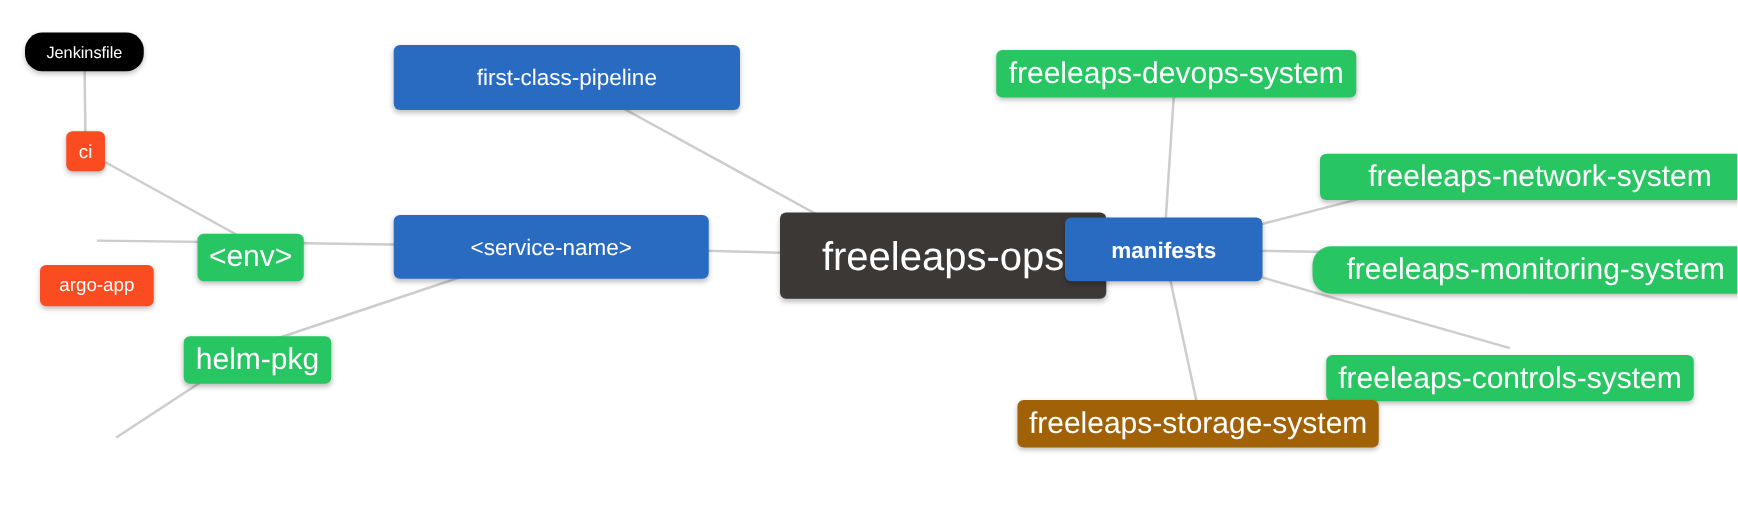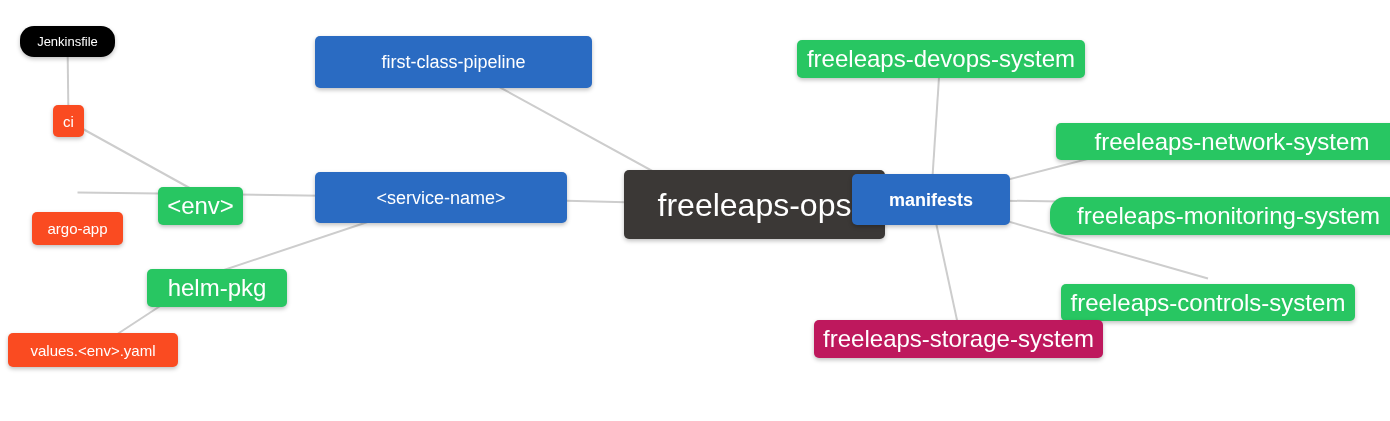--- a/index.html
+++ b/index.html
@@ -71,25 +71,24 @@
       <line x1="931" y1="199.5" x2="1202" y2="129.5" stroke="#cdcdcd"></line>
       <line x1="931" y1="199.5" x2="1211.5" y2="204" stroke="#cdcdcd"></line>
       <line x1="931" y1="199.5" x2="1208" y2="278.5" stroke="#cdcdcd"></line>
       <line x1="931" y1="199.5" x2="958.5" y2="327" stroke="#cdcdcd"></line>
     </svg>
   <div id="node-layer">
       <div class="node level4" style="left: 20px; top: 26px; width: 95px; height: 31px; background: #000000; border-radius: 14px;">Jenkinsfile</div>
       <div class="node level3" style="left: 53px; top: 105px; width: 31px; height: 32px; background: rgb(250, 75, 33);">ci</div>
       <div class="node level3" style="left: 32px; top: 176px; width: 91px; height: 33px; background: rgb(250, 75, 33); margin-top: 36px;">argo-app</div>
       <div class="node level2" style="left: 158px; top: 175px; width: 85px; height: 38px; background: rgb(40, 198, 98);">&lt;env&gt;</div>
-      <div class="node level2" style="left: 147px; top: 257px; width: 140px; height: 38px; background: rgb(40, 198, 98);">helm-pkg</div>
-      <div class="node level3" style="left: 8px; top: 333px; width: 170px; height: 34px; background: rgb(250, 75, 33);">values.&lt;env&gt;.yaml</div>
+      <div class="node level2" style="left: 147px; top: 257px; width: 118px; height: 38px; background: rgb(40, 198, 98);">helm-pkg</div>
       <div class="node level1" style="left: 315px; top: 36px; width: 277px; height: 52px; background: rgb(42, 107, 194);">first-class-pipeline</div>
       <div class="node level1" style="left: 315px; top: 172px; width: 252px; height: 51px; background: rgb(42, 107, 194);">&lt;service-name&gt;</div>
       <div class="node center" style="left: 583px; top: 170px; width: 261px; height: 69px; background: rgb(59, 56, 54); margin-left: 41px;">freeleaps-ops</div>
       <div class="node level1" style="left: 852px; top: 174px; width: 158px; height: 51px; background: rgb(42, 107, 194); font-weight: bold;">manifests</div>
       <div class="node level2" style="left: 797px; top: 28px; width: 288px; height: 38px; background: rgb(40, 198, 98);">freeleaps-devops-system</div>
       <div class="node level2" style="left: 1056px; top: 111px; width: 352px; height: 37px; background: rgb(40, 198, 98);">freeleaps-network-system</div>
       <div class="node level2" style="left: 1050px; top: 185px; width: 357px; height: 38px; background: rgb(40, 198, 98); border-radius: 15px;">freeleaps-monitoring-system</div>
       <div class="node level2" style="left: 1061px; top: 272px; width: 294px; height: 37px; background: rgb(40, 198, 98);">freeleaps-controls-system</div>
-      <div class="node level2" style="left: 814px; top: 308px; width: 289px; height: 38px; background: #be185d;">freeleaps-storage-system</div>
+      <div class="node level2" style="left: 814px; top: 308px; width: 289px; height: 38px; background: #a16207;">freeleaps-storage-system</div>
     </div>
 </div>
 
 </body></html>

